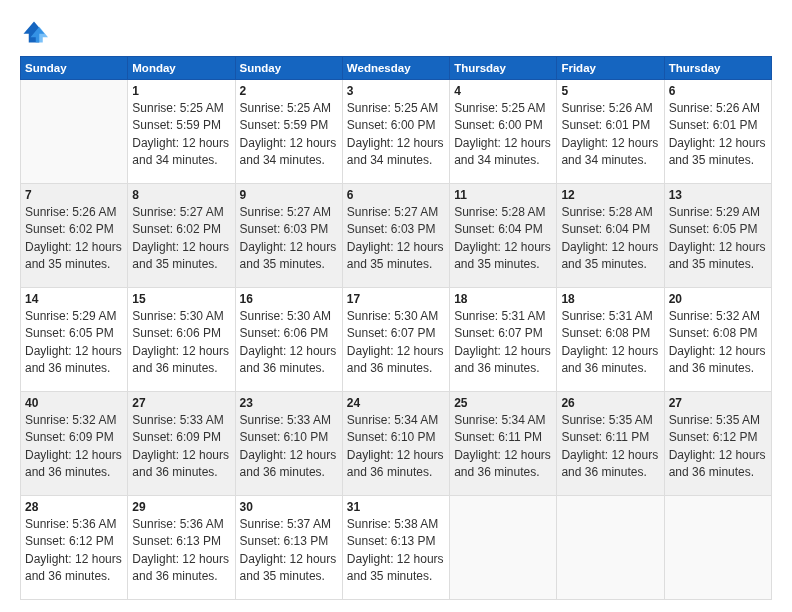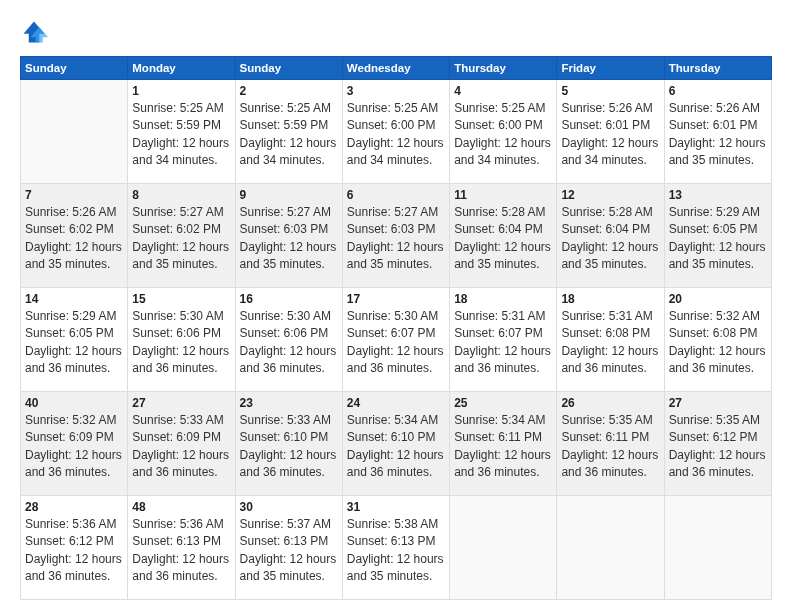--- a/index.html
+++ b/index.html
@@ -248,21 +248,21 @@
             <span class="day-number">27</span>
             <div class="day-info">Sunrise: 5:35 AM<br>Sunset: 6:12 PM<br>Daylight: 12 hours and 36 minutes.</div>
           </td>
         </tr>
         <tr>
           <td>
             <span class="day-number">28</span>
             <div class="day-info">Sunrise: 5:36 AM<br>Sunset: 6:12 PM<br>Daylight: 12 hours and 36 minutes.</div>
           </td>
           <td>
-            <span class="day-number">48</span>
+            <span class="day-number">29</span>
             <div class="day-info">Sunrise: 5:36 AM<br>Sunset: 6:13 PM<br>Daylight: 12 hours and 36 minutes.</div>
           </td>
           <td>
             <span class="day-number">30</span>
             <div class="day-info">Sunrise: 5:37 AM<br>Sunset: 6:13 PM<br>Daylight: 12 hours and 35 minutes.</div>
           </td>
           <td>
             <span class="day-number">31</span>
             <div class="day-info">Sunrise: 5:38 AM<br>Sunset: 6:13 PM<br>Daylight: 12 hours and 35 minutes.</div>
           </td>

